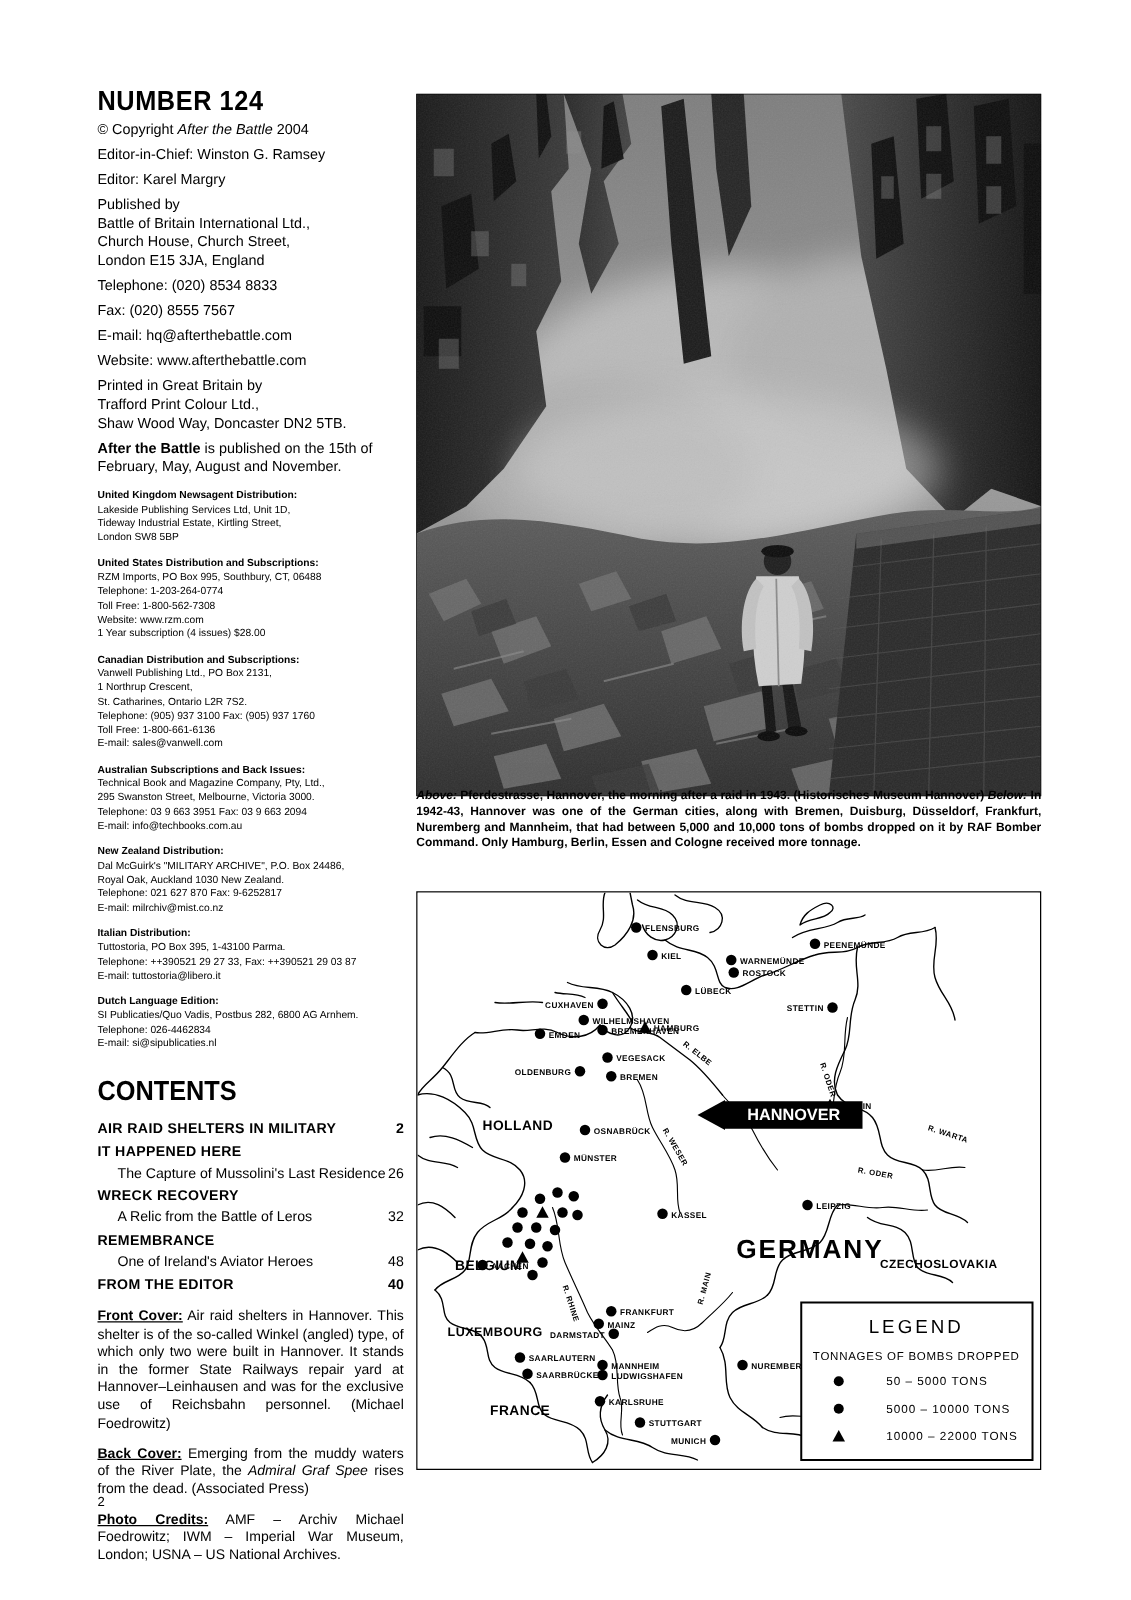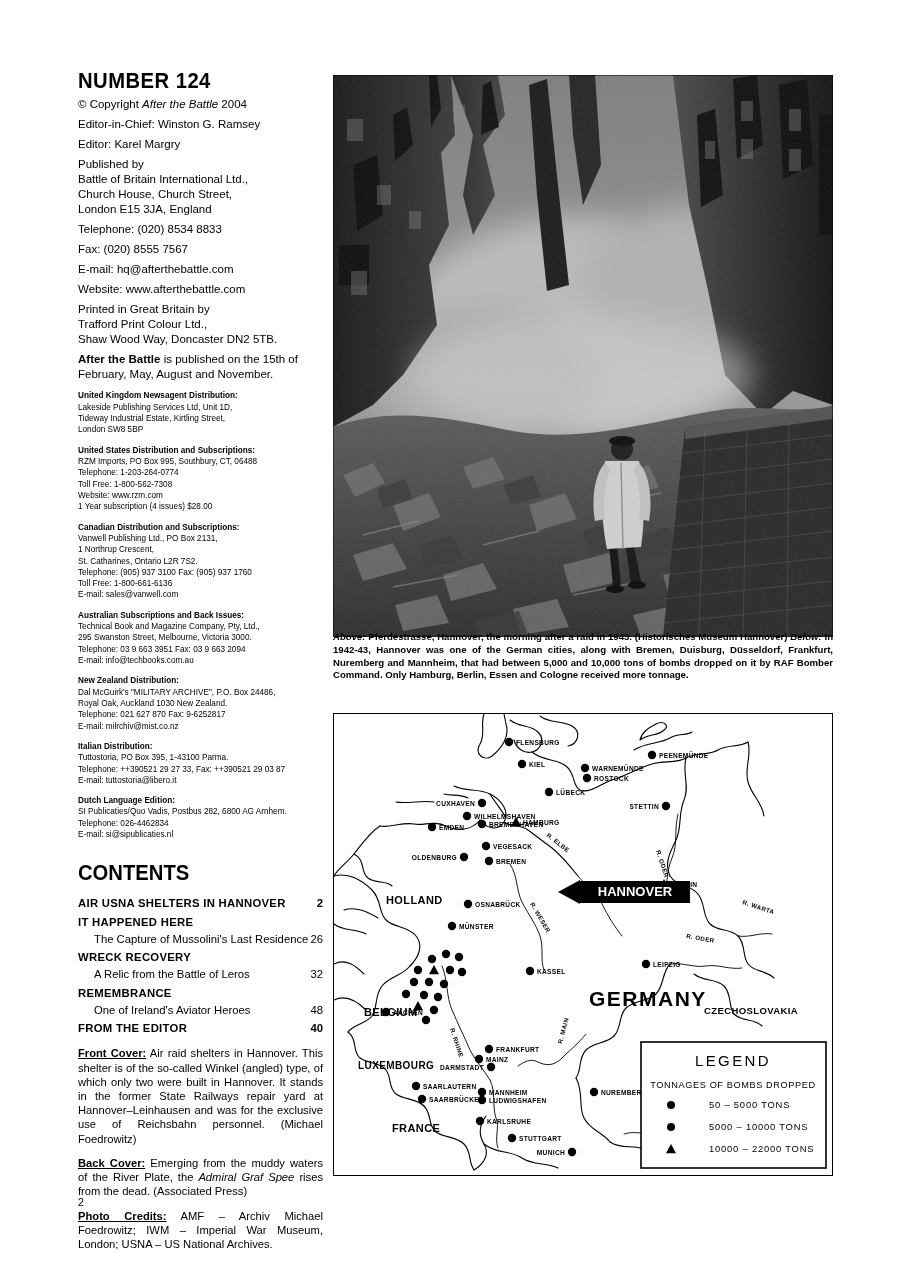--- a/index.html
+++ b/index.html
@@ -181,21 +181,21 @@
           <div class="dist-line">SI Publicaties/Quo Vadis, Postbus 282, 6800 AG Arnhem.</div>
           <div class="dist-line">Telephone: 026-4462834</div>
           <div class="dist-line">E-mail: si@sipublicaties.nl</div>
         </div>
       </div>
 
     <div class="contents-title">CONTENTS</div>
     <div id="toc-list">
         <div class="toc-group">
           <div class="toc-row">
-            <span class="toc-main">AIR USNA SHELTERS IN HANNOVER</span>
+            <span class="toc-main">AIR RAID SHELTERS IN MILITARY</span>
             <span class="toc-page">2</span>
           </div>
         </div>
         <div class="toc-group">
           <div class="toc-row">
             <span class="toc-main">IT HAPPENED HERE</span>
           </div>
           <div class="toc-row toc-sub-row">
             <span class="toc-sub">The Capture of Mussolini's Last Residence</span>
             <span class="toc-page">26</span>

